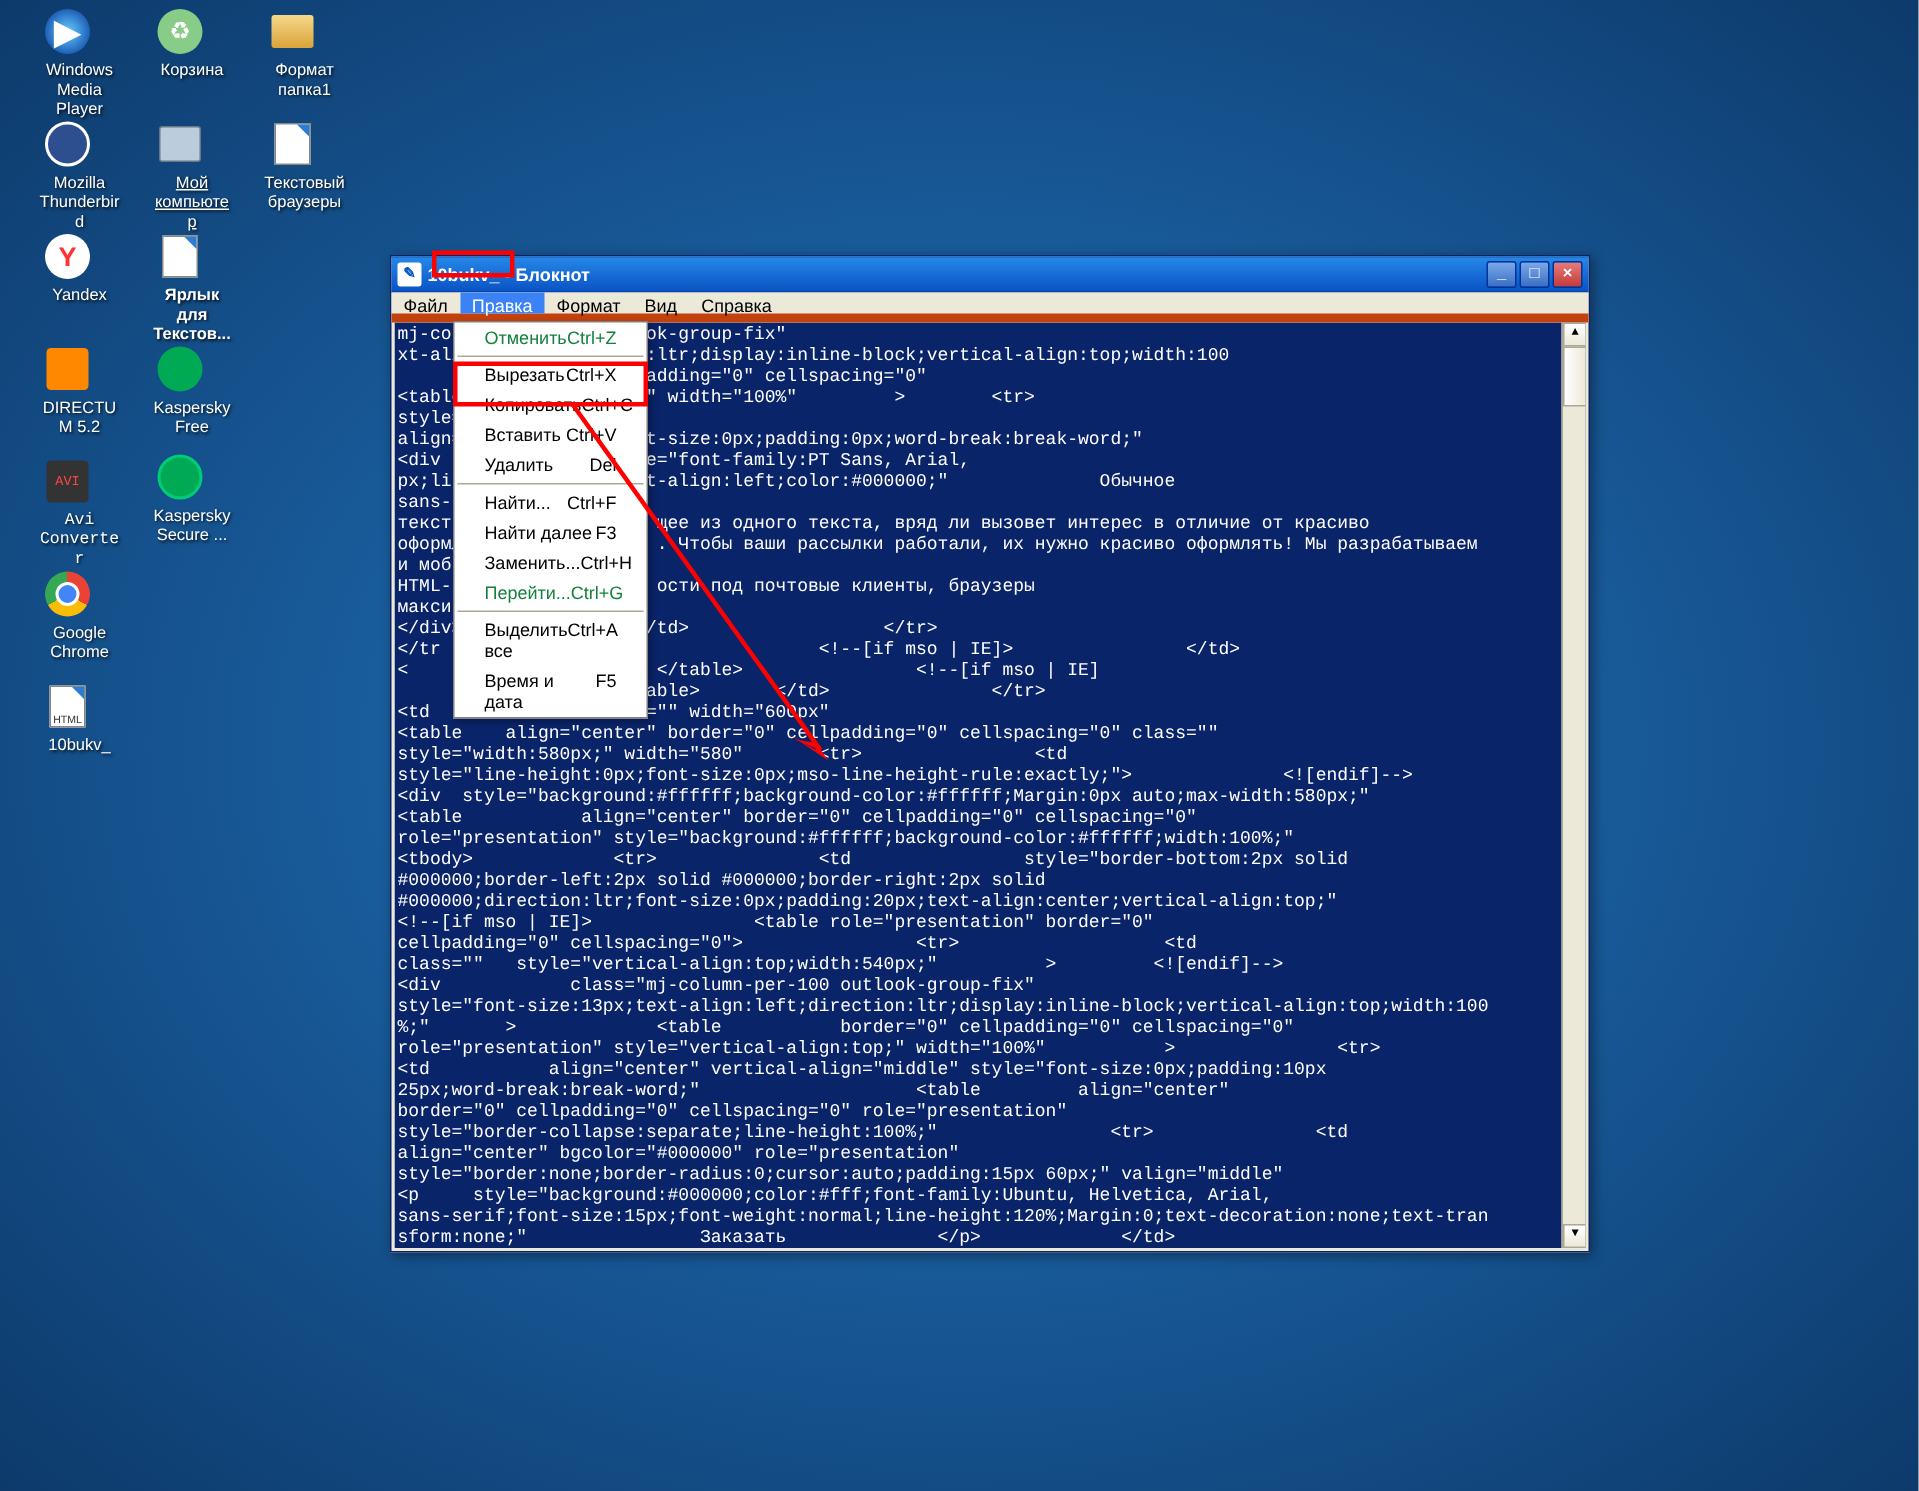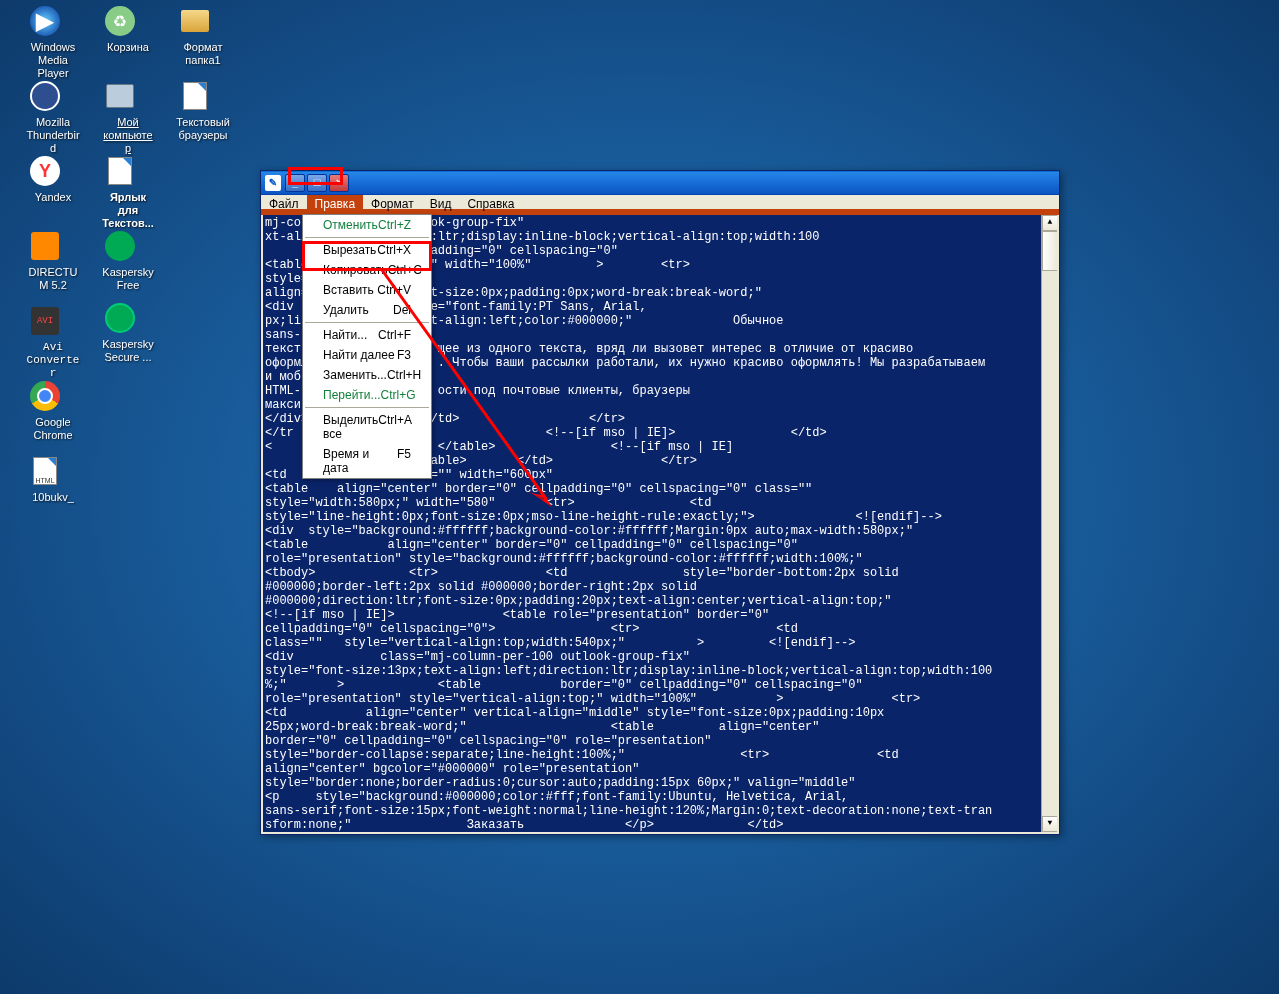--- a/index.html
+++ b/index.html
@@ -93,21 +93,21 @@
   display: flex;
   font-size: 12px;
   border-bottom: 6px solid #c2410c;
   position: relative;
 }
 .menu-item {
   padding: 2px 8px;
   cursor: pointer;
 }
 .menu-item.active {
-  background: #c2410c;
+  background: #3b82f6;
   color: #fff;
 }
 
 .dropdown {
   position: absolute;
   top: 19px;
   left: 41px;
   background: #fff;
   border: 1px solid #808080;
   box-shadow: 2px 2px 4px rgba(0,0,0,0.3);
@@ -283,20 +283,21 @@
       <div class="icon-img">
         <div class="ico-generic" style="font-size:7px;display:flex;align-items:flex-end;justify-content:center;color:#333">HTML</div>
       </div>
       <div class="label">10bukv_</div>
     </div>
   </div>
 
 <div class="notepad-window">
   <div class="titlebar">
     <div class="app-icon">✎</div>
+    <div class="title">10bukv_ - Блокнот</div>
     <div class="titlebar-buttons">
       <div class="tb-btn">_</div>
       <div class="tb-btn">□</div>
       <div class="tb-btn close">×</div>
     </div>
   </div>
 
   <div class="menubar">
     <div class="menu-item">Файл</div>
     <div class="menu-item active">Правка</div>

